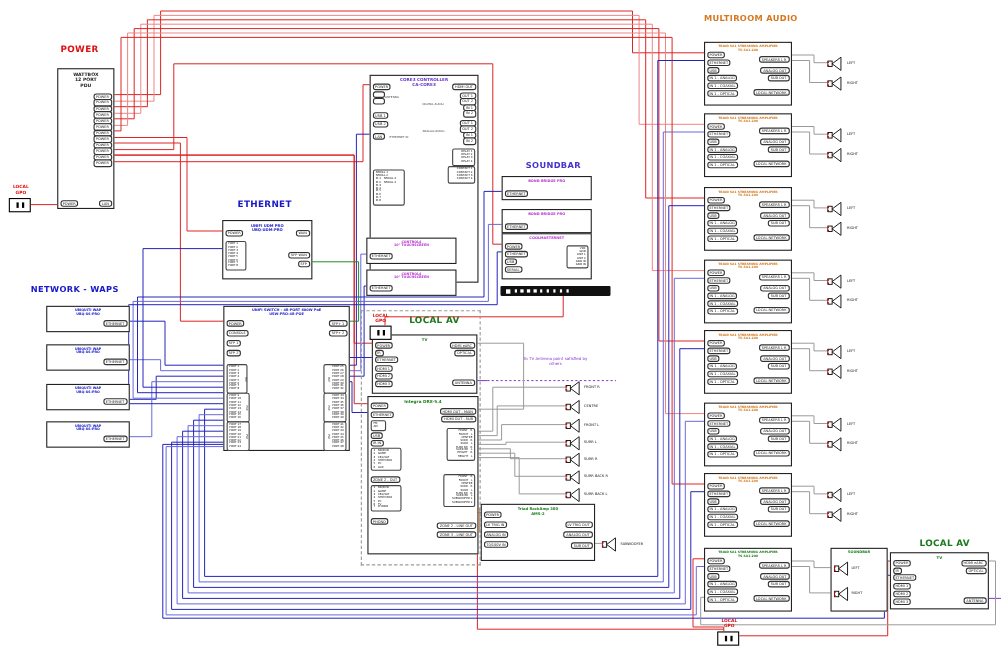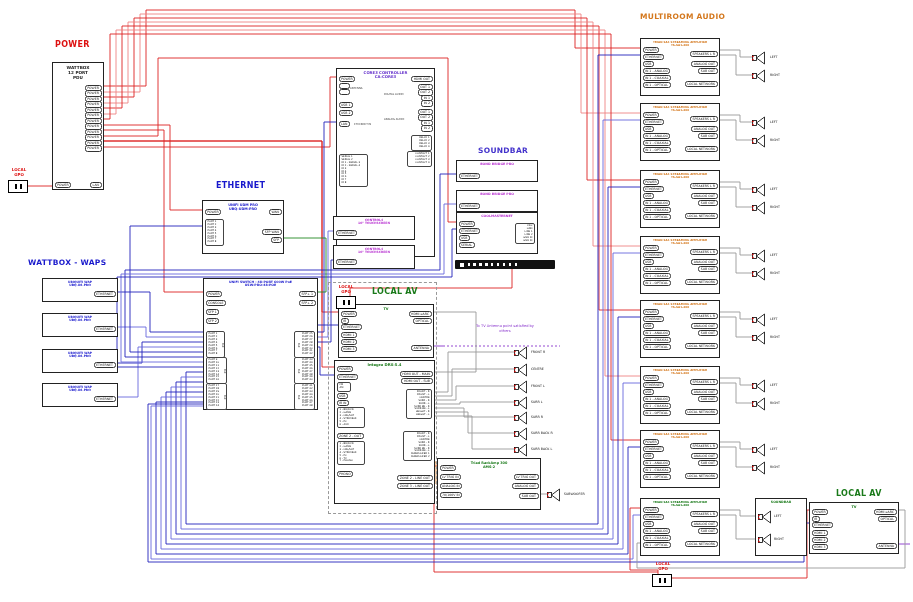--- a/index.html
+++ b/index.html
@@ -104,21 +104,21 @@
       <polyline points="718,378 740,378 740,385 752,385" fill="none" stroke="#999999" stroke-width="0.9"></polyline>
       <polyline points="718,383 736,383 736,403 752,403" fill="none" stroke="#999999" stroke-width="0.9"></polyline>
       <polyline points="718,442 740,442 740,449 752,449" fill="none" stroke="#999999" stroke-width="0.9"></polyline>
       <polyline points="718,447 736,447 736,467 752,467" fill="none" stroke="#999999" stroke-width="0.9"></polyline>
       <polyline points="718,510 740,510 740,516 758,516" fill="none" stroke="#999999" stroke-width="0.9"></polyline>
       <polyline points="718,515 736,515 736,539 758,539" fill="none" stroke="#999999" stroke-width="0.9"></polyline>
     </svg>
     <div class="sec" style="left: 55px; top: 40px; font-size: 8px; color: rgb(221, 17, 17);">POWER</div>
     <div class="sec" style="left: 640px; top: 12px; font-size: 7.5px; color: rgb(212, 120, 30);">MULTIROOM AUDIO</div>
     <div class="sec" style="left: 216px; top: 181px; font-size: 8px; color: rgb(24, 24, 204);">ETHERNET</div>
-    <div class="sec" style="left: 28px; top: 258px; font-size: 7.5px; color: rgb(24, 24, 204);">WATTBOX - WAPS</div>
+    <div class="sec" style="left: 28px; top: 258px; font-size: 7.5px; color: rgb(24, 24, 204);">NETWORK - WAPS</div>
     <div class="sec" style="left: 478px; top: 146px; font-size: 7.5px; color: rgb(68, 51, 204);">SOUNDBAR</div>
     <div class="sec" style="left: 372px; top: 287px; font-size: 8px; color: rgb(26, 122, 26);">LOCAL AV</div>
     <div class="sec" style="left: 836px; top: 489px; font-size: 8px; color: rgb(26, 122, 26);">LOCAL AV</div>
     <div class="box" style="left: 52px; top: 62px; width: 50px; height: 126px;">
       <div class="title" style="color: rgb(34, 34, 34); font-size: 4.2px;">
         <div>WATTBOX</div>
         <div>12 PORT</div>
         <div>PDU</div>
       </div>
       <div class="port r" style="top: 21.5px;">POWER</div>

